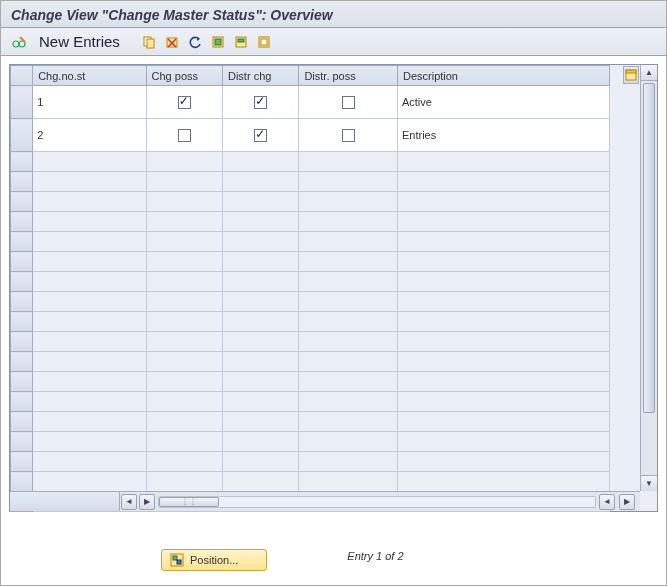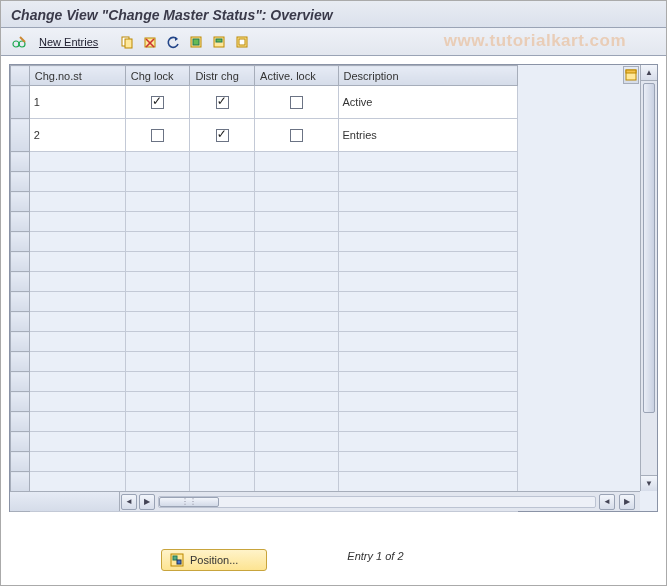--- a/index.html
+++ b/index.html
@@ -38,26 +38,25 @@
   }
   .tool-btn {
     width: 20px; height: 20px;
     border: 1px solid transparent;
     border-radius: 3px;
     display: inline-flex;
     align-items: center; justify-content: center;
     cursor: pointer;
   }
   .new-entries {
-    font-size: 11px;
+    font-size: 15px;
     color: #223; cursor: pointer;
     padding: 2px 6px;
     border: 1px solid transparent;
     border-radius: 3px;
-    text-decoration: underline;
   }
   .tb-sep { width: 6px; }
   .watermark {
     position: absolute;
     right: 40px; top: 3px;
     font-size: 17px;
     font-weight: bold;
     color: #e9cdb7;
     letter-spacing: .5px;
     user-select: none;
@@ -67,21 +66,21 @@
   
   .table-wrap {
     position: relative;
     margin: 8px;
     border: 1px solid #8a93a6;
     background: #e9eef7;
     height: 448px;
   }
   table.grid {
     border-collapse: collapse;
-    width: 508px;
+    width: 600px;
     table-layout: fixed;
   }
   .grid th {
     background: linear-gradient(#e6ebf5, #d5dce9);
     border: 1px solid #a6adba;
     font-weight: normal;
     text-align: left;
     padding: 3px 5px;
     height: 20px;
     color: #333;
@@ -260,40 +259,39 @@
         <rect x="2" y="2" width="10" height="10" fill="#ffe89a" stroke="#b80"></rect>
         <rect x="4" y="4" width="6" height="3" fill="#6b5" stroke="#275"></rect>
       </svg>
     </span>
     <span class="tool-btn">
       <svg width="14" height="14">
         <rect x="2" y="2" width="10" height="10" fill="#ffe89a" stroke="#b80"></rect>
         <rect x="4" y="4" width="6" height="6" fill="#fff" stroke="#b80"></rect>
       </svg>
     </span>
-    <div class="watermark">www.tutorialkart.com</div>
   </div>
 
   <div class="table-wrap">
     <table class="grid">
       <colgroup>
         <col style="width:18px">
         <col class="col-st">
           <col class="col-poss">
           <col class="col-date">
         <col class="col-lock">
           <col class="col-desc">
       </colgroup>
       <thead>
         <tr>
           <th class="corner"></th>
           <th>Chg.no.st</th>
-          <th>Chg lock</th>
+          <th>Chg poss</th>
           <th>Distr chg</th>
-          <th>Active. lock</th>
+          <th>Distr. poss</th>
           <th>Description</th>
         </tr>
       </thead>
       <tbody id="grid-body">
           <tr>
             <td class="rowhead"></td>
             <td class="cell-text">1</td>
             <td class="cell-center"><span class="chk checked"></span></td>
             <td class="cell-center"><span class="chk checked"></span></td>
             <td class="cell-center"><span class="chk"></span></td>

